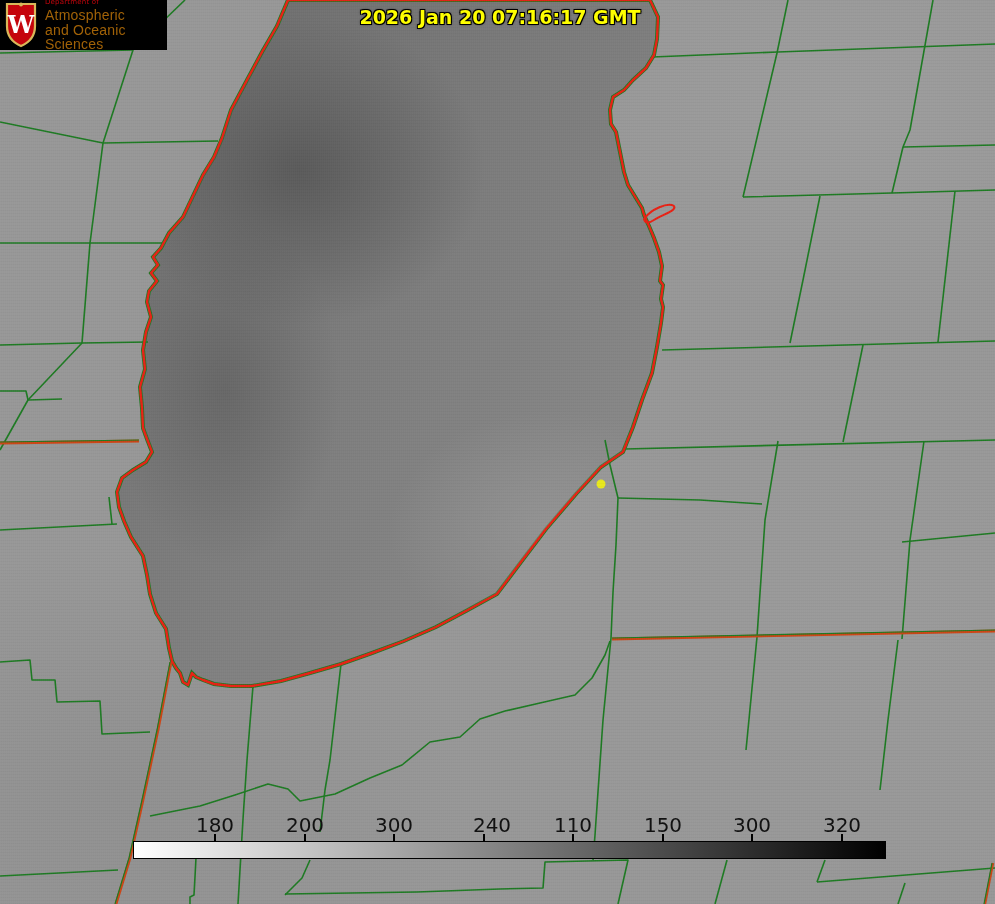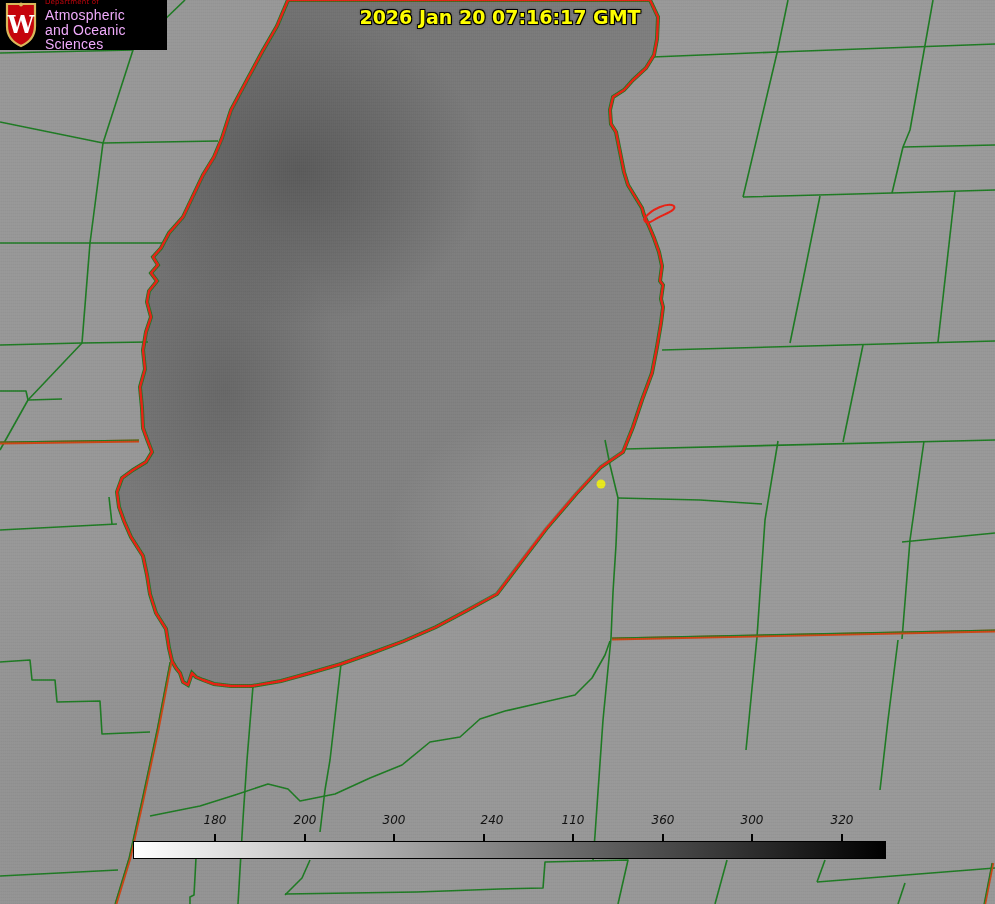--- a/index.html
+++ b/index.html
@@ -12,30 +12,30 @@
       #979797;}
   .noise{position:absolute;inset:0;pointer-events:none;opacity:.55;
     background:
       repeating-linear-gradient(0deg, rgba(0,0,0,.045) 0 1px, transparent 1px 3px),
       repeating-linear-gradient(90deg, rgba(255,255,255,.04) 0 1px, transparent 1px 2px);}
   #map-svg{position:absolute;left:0;top:0;}
   #logo{position:absolute;left:0;top:0;width:167px;height:50px;background:#000;display:flex;align-items:center;}
   #crest{margin-left:3px;flex:0 0 auto;}
   #logo-text{margin-left:6px;line-height:1;}
   .logo-dept{font-size:7px;color:#c5050c;margin-bottom:2px;letter-spacing:.2px;}
-  .logo-line{font-size:14px;color:#f0abfc;letter-spacing:.2px;margin-top:1px;font-family:"Liberation Sans",sans-serif;}
+  .logo-line{font-size:14px;color:#a16207;letter-spacing:.2px;margin-top:1px;font-family:"Liberation Sans",sans-serif;}
   #title{position:absolute;left:500px;top:7px;transform:translateX(-50%);text-align:center;
     color:#ffff00;font-weight:bold;font-size:19px;line-height:21px;white-space:nowrap;
     text-shadow:1px 1px 0 #000,-1px 1px 0 #000,1px -1px 0 #000,-1px -1px 0 #000,0 0 3px #000;}
   #colorbar{position:absolute;left:133px;top:841px;width:753px;height:18px;
     border:1px solid #000;box-sizing:border-box;
     background:linear-gradient(to right,#ffffff,#000000);}
   .cb-tick{position:absolute;width:2px;height:7px;background:#000;top:834px;transform:translateX(-1px);}
-  .cb-label{position:absolute;top:813px;transform:translateX(-50%);font-size:12px;color:#111;
-    font-family:"DejaVu Sans",sans-serif;font-style:italic;}
+  .cb-label{position:absolute;top:813px;transform:translateX(-50%);font-size:20px;color:#111;
+    font-family:"DejaVu Sans",sans-serif;}
 </style>
 </head>
 <body>
 
 <div id="stage">
 
   <svg id="map-svg" width="995" height="904">
     <defs>
       <linearGradient id="lakeFill" x1="0" y1="0" x2="1" y2="1">
         <stop offset="0" stop-color="#6a6a6a"></stop>
@@ -139,21 +139,21 @@
       <div class="cb-label" style="left: 215px;">180</div>
       <div class="cb-tick" style="left: 215px;"></div>
       <div class="cb-label" style="left: 305px;">200</div>
       <div class="cb-tick" style="left: 305px;"></div>
       <div class="cb-label" style="left: 394px;">300</div>
       <div class="cb-tick" style="left: 394px;"></div>
       <div class="cb-label" style="left: 492px;">240</div>
       <div class="cb-tick" style="left: 484px;"></div>
       <div class="cb-label" style="left: 573px;">110</div>
       <div class="cb-tick" style="left: 573px;"></div>
-      <div class="cb-label" style="left: 663px;">360</div>
+      <div class="cb-label" style="left: 663px;">150</div>
       <div class="cb-tick" style="left: 663px;"></div>
       <div class="cb-label" style="left: 752px;">300</div>
       <div class="cb-tick" style="left: 752px;"></div>
       <div class="cb-label" style="left: 842px;">320</div>
       <div class="cb-tick" style="left: 842px;"></div>
     </div>
 
 </div>
 
 </body></html>

